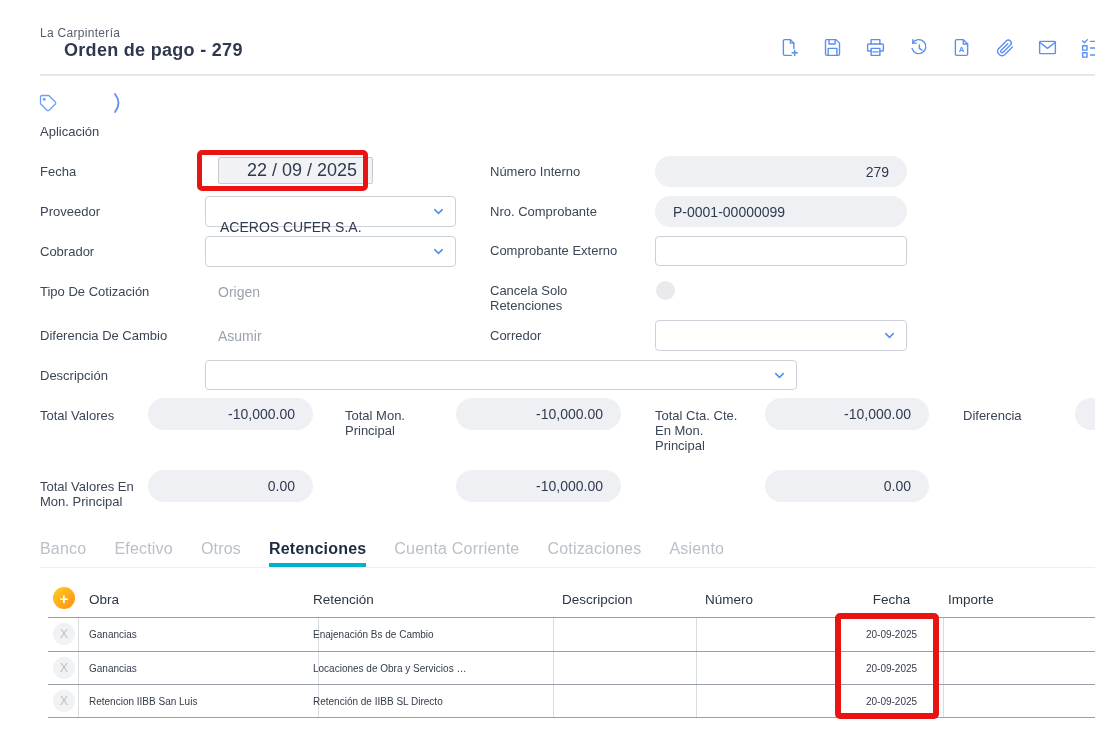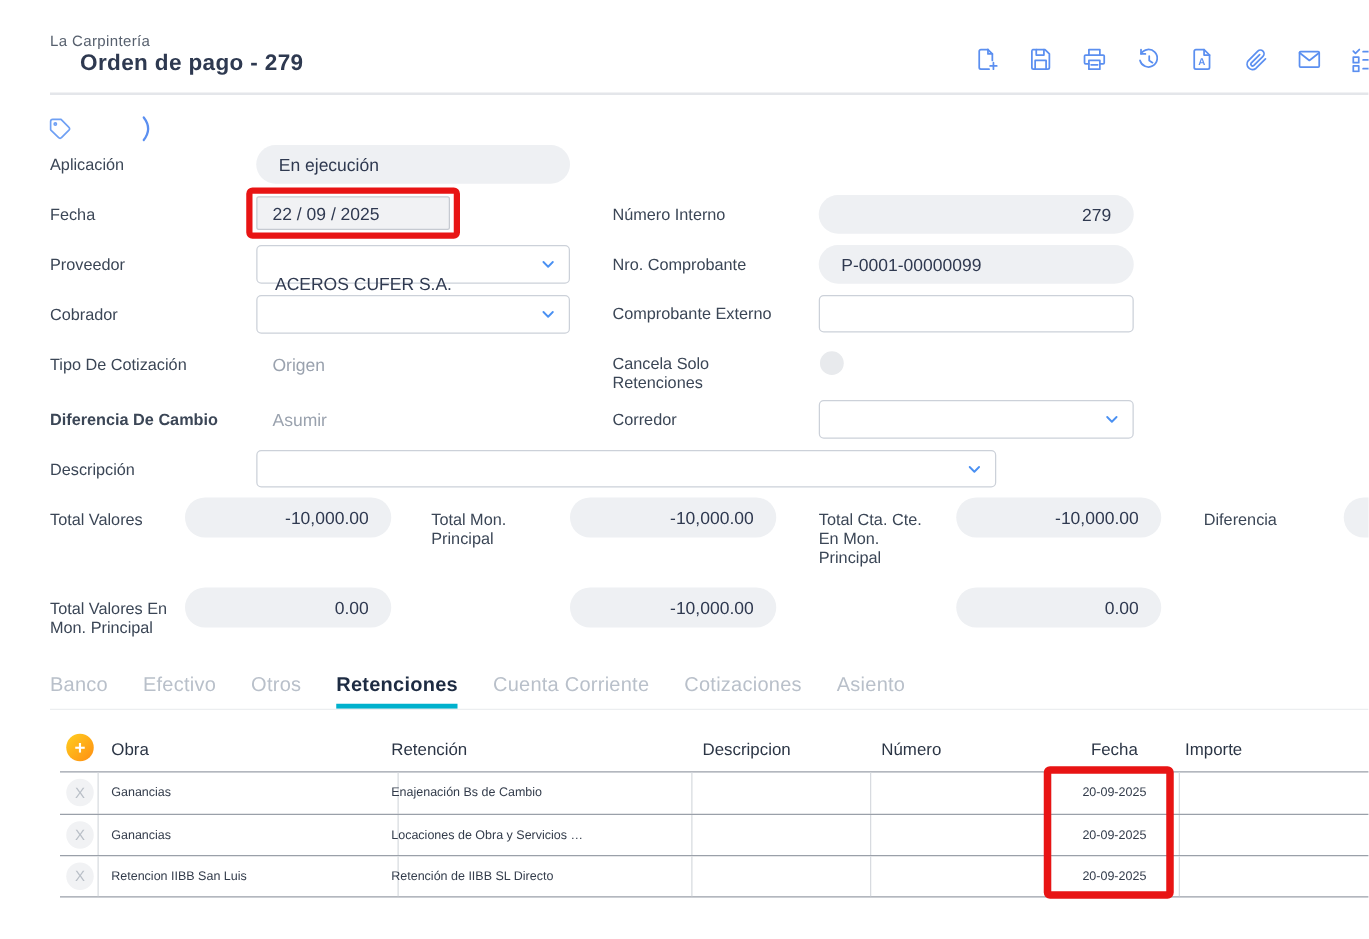--- a/index.html
+++ b/index.html
@@ -24,21 +24,21 @@
   
   .lbl { font-size:13px; color:#3b4656; line-height:15px; }
   .pill { height:31px; background:#eef0f3; border-radius:16px; display:flex; align-items:center; font-size:14px; color:#2f3950; }
   .pill.pad-l { padding-left:18px; }
   .pill.pad-r { justify-content:flex-end; padding-right:18px; }
   .field { background:#fff; border:1px solid #ccd1d9; border-radius:4px; height:31px; display:flex; align-items:center; }
   .select { justify-content:space-between; padding:0 9px 0 14px; cursor:pointer; }
   .select .val { font-size:14px; color:#2f3950;margin-top:31px; }
   .select svg { width:15px; height:15px; flex:0 0 auto; }
   .static-val { font-size:14px; color:#9aa2ae; }
-  .date-box { left:205px; top:157px; width:155px; height:27px; background:#f1f2f4; border:1px solid #c6cad1; border-radius:2px; display:flex; align-items:center; padding-left:12px; font-size:14px; color:#2f3950; }
+  .date-box { left:218px; top:157px; width:155px; height:27px; background:#f1f2f4; border:1px solid #c6cad1; border-radius:2px; display:flex; align-items:center; padding-left:28px; font-size:18px; color:#2f3950; }
   .toggle-circle { left:656px; top:281px; width:19px; height:19px; border-radius:50%; background:#e8eaed; }
 
   
   .red-box { border:5px solid #e81414; border-radius:5px; pointer-events:none; z-index:30; background:transparent; }
   .red-box.fecha-field { left:197px; top:150px; width:171px; height:41px; }
   .red-box.fecha-col { left:835px; top:613px; width:104px; height:106px; border-width:6px; }
 
   
   .tot-pill { height:32px; background:#eef0f3; border-radius:16px; display:flex; align-items:center; justify-content:flex-end; padding-right:18px; font-size:14px; color:#2f3950; }
 
@@ -136,23 +136,20 @@
         <circle cx="7.5" cy="7.5" r="1.1"></circle>
     </svg>
   </span>
   <span class="abs chev-btn">
     <svg viewBox="0 0 14 22" fill="none" stroke="#5b8ff0" stroke-width="1.8" stroke-linecap="round" width="14" height="22">
       <path d="M3 2q7 9 0 18"></path>
     </svg>
   </span>
 
   <div class="abs lbl" style="left:40px; top:124px;">Aplicación</div>
-  <div class="abs pill pad-l" style="left:205px; top:116px; width:251px;">
-    <span>En ejecución</span>
-  </div>
 
   <div class="abs lbl" style="left:40px; top:164px;">Fecha</div>
   <div class="abs date-box">
     <span>22 / 09 / 2025</span>
   </div>
   <div class="abs red-box fecha-field"></div>
 
   <div class="abs lbl" style="left:40px; top:204px;">Proveedor</div>
   <div class="abs field select" style="left:205px; top:196px; width:251px;">
     <span class="val">ACEROS CUFER S.A.</span>
@@ -165,21 +162,21 @@
   <div class="abs field select" style="left:205px; top:236px; width:251px;">
     <span class="val"></span>
     <svg viewBox="0 0 24 24" fill="none" stroke="#4a90f2" stroke-width="2.4" stroke-linecap="round" stroke-linejoin="round">
         <path d="M6 9l6 6 6-6"></path>
       </svg>
   </div>
 
   <div class="abs lbl" style="left:40px; top:284px;">Tipo De Cotización</div>
   <div class="abs static-val" style="left:218px; top:284px;">Origen</div>
 
-  <div class="abs lbl" style="left:40px; top:328px;font-weight:bold;">Diferencia De Cambio</div>
+  <div class="abs lbl" style="left:40px; top:328px;">Diferencia De Cambio</div>
   <div class="abs static-val" style="left:218px; top:328px;">Asumir</div>
 
   <div class="abs lbl" style="left:40px; top:368px;">Descripción</div>
   <div class="abs field select" style="left:205px; top:360px; width:592px; height:30px;">
     <span class="val"></span>
     <svg viewBox="0 0 24 24" fill="none" stroke="#4a90f2" stroke-width="2.4" stroke-linecap="round" stroke-linejoin="round">
         <path d="M6 9l6 6 6-6"></path>
       </svg>
   </div>
 

